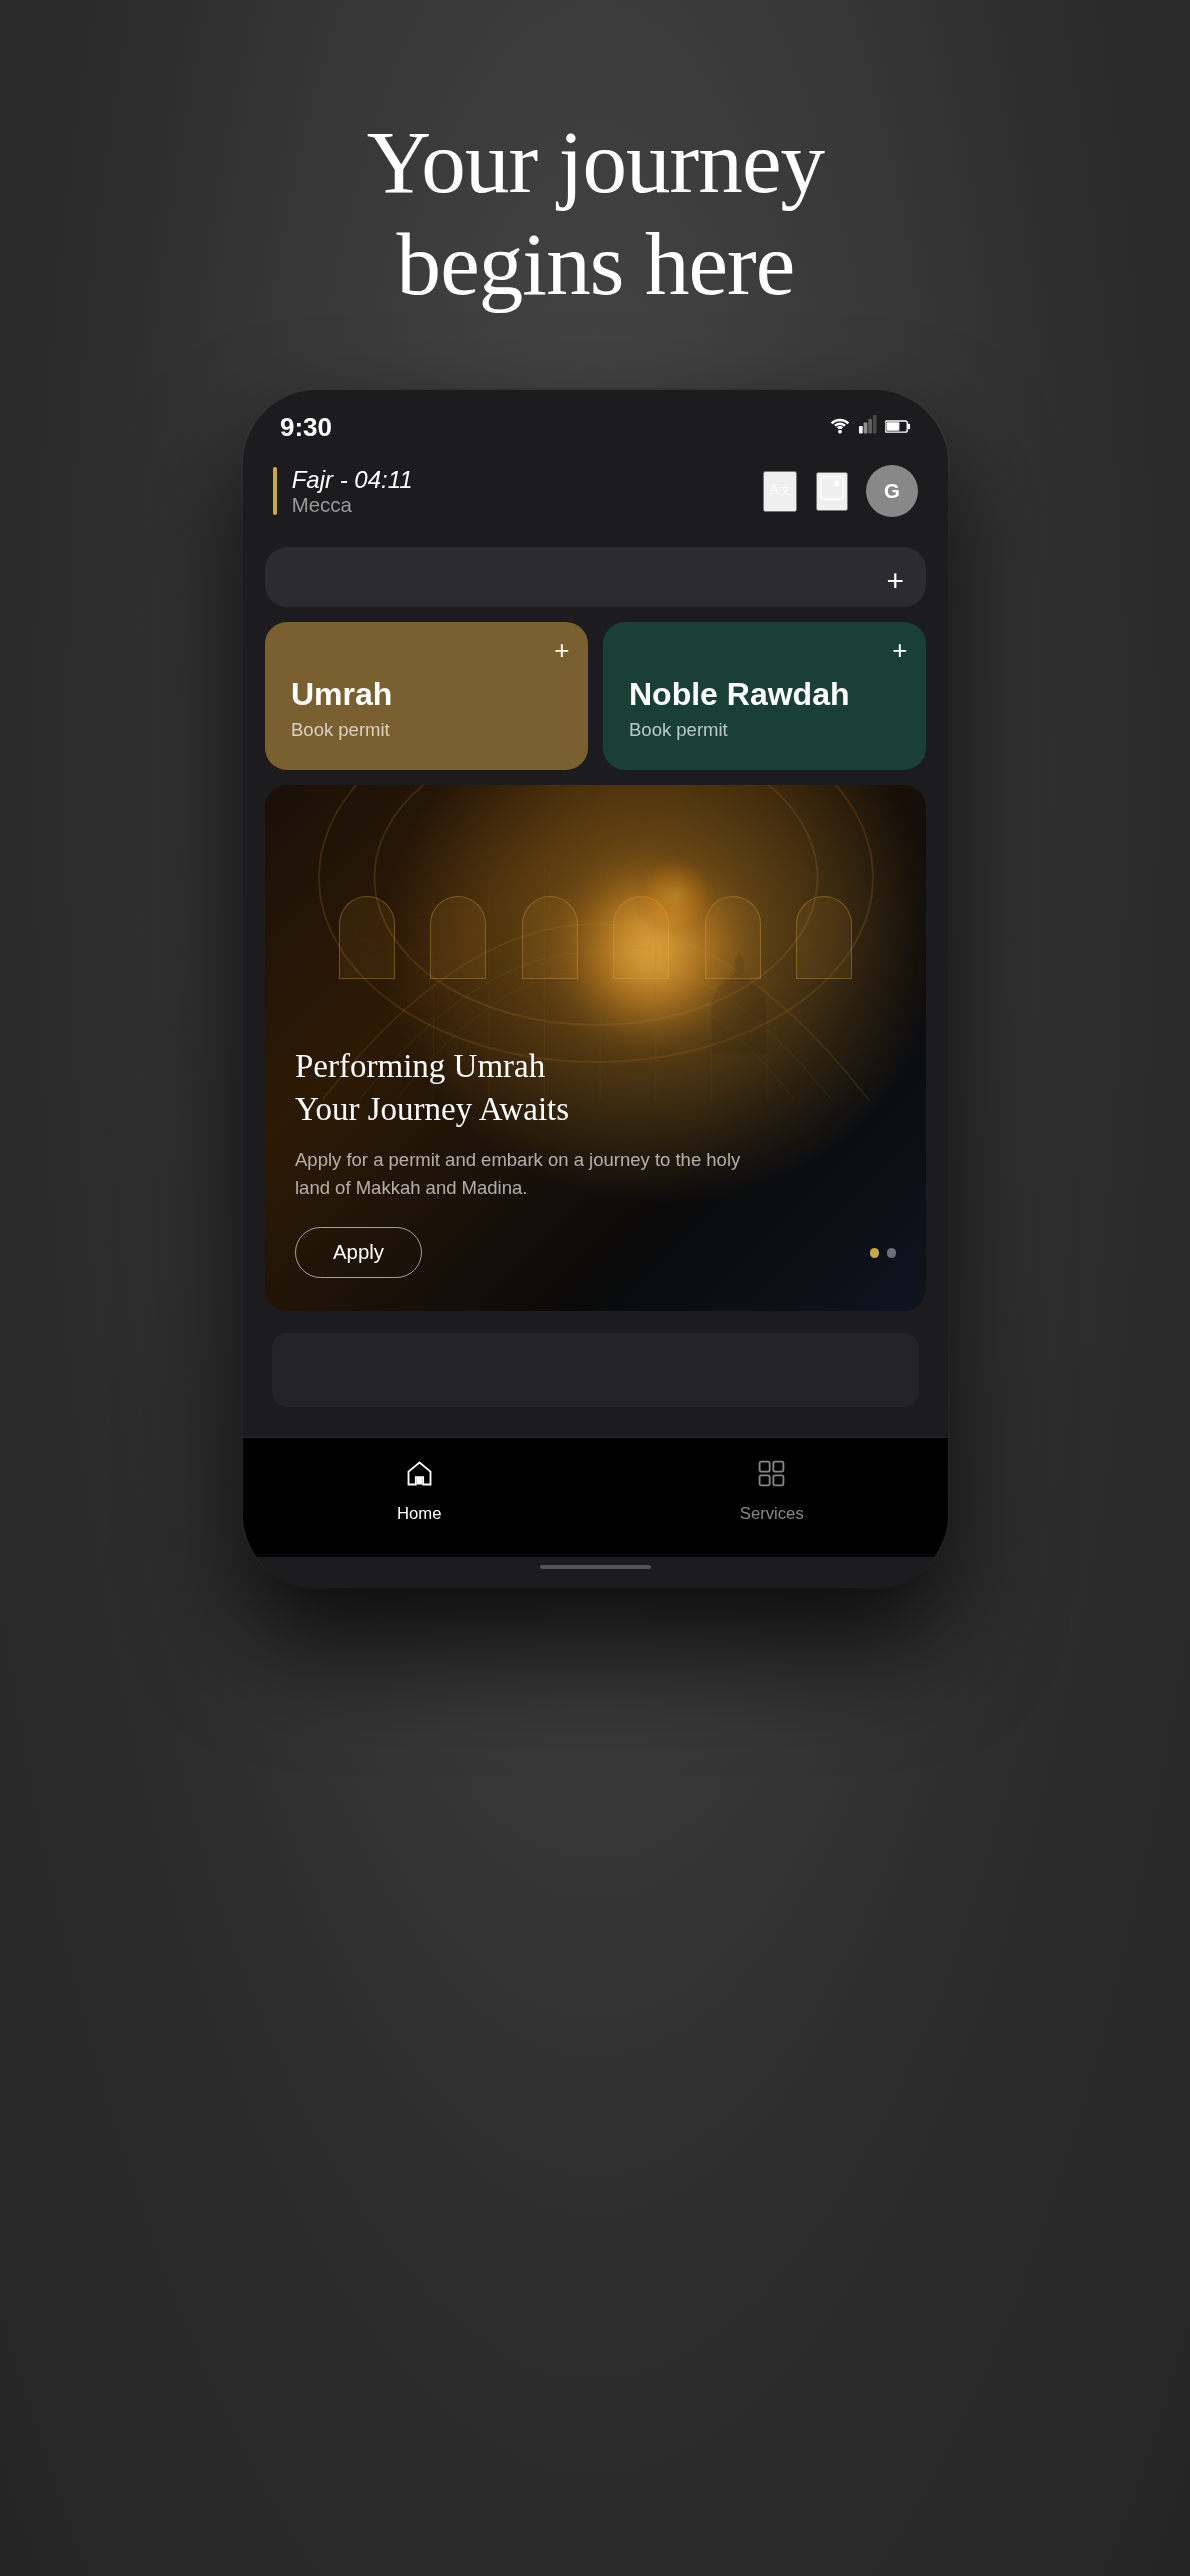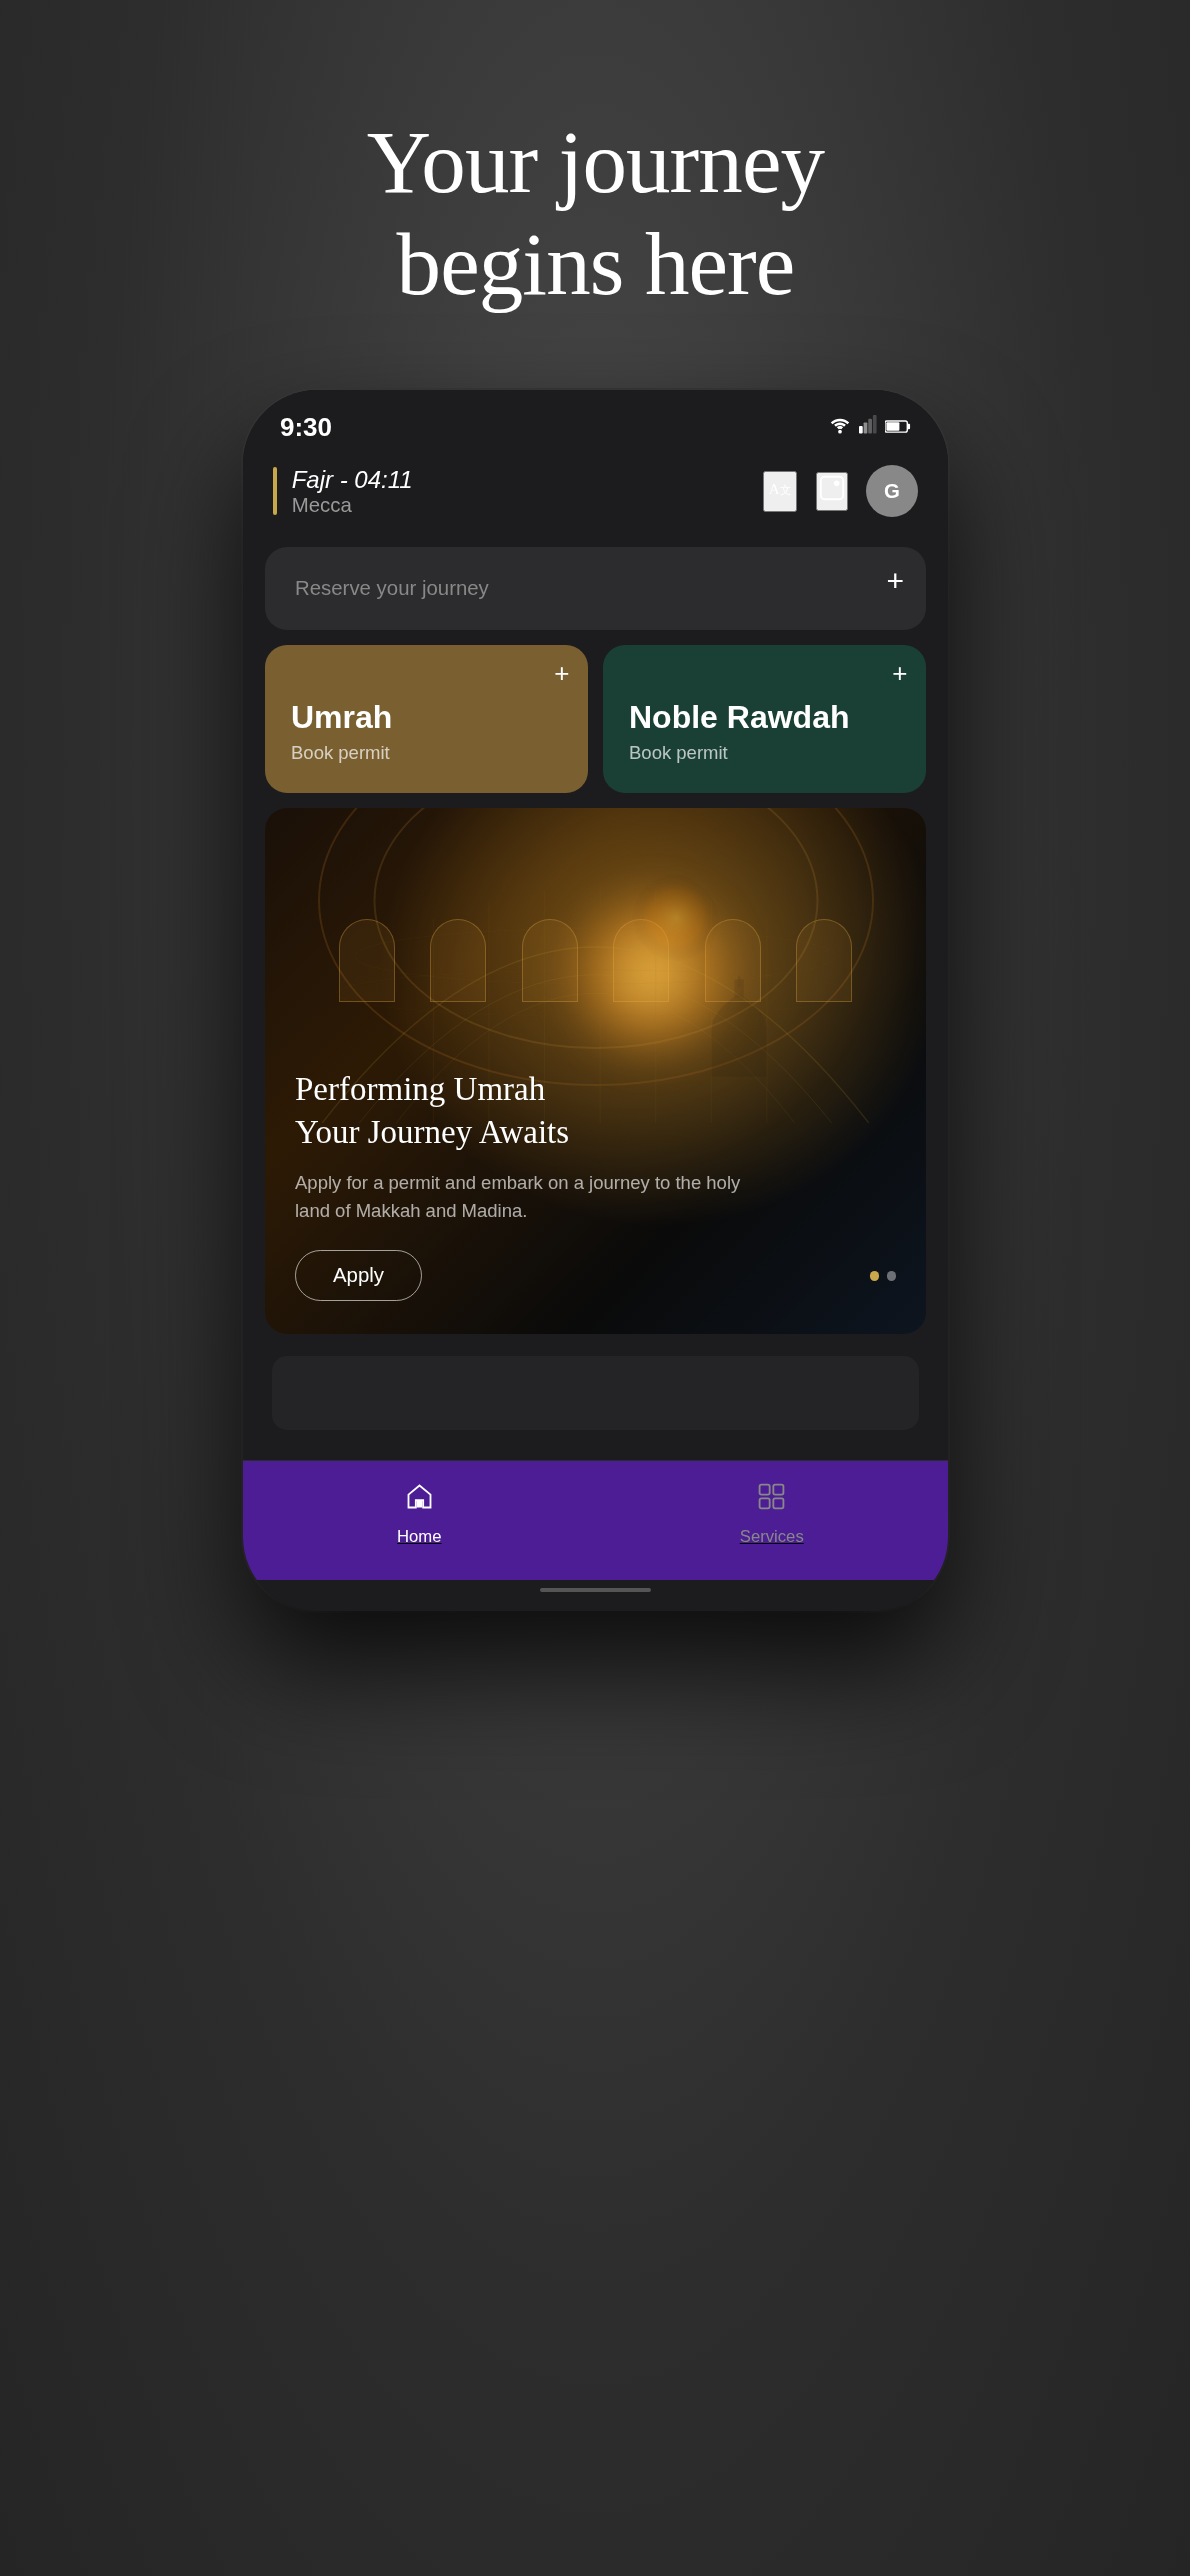--- a/index.html
+++ b/index.html
@@ -335,21 +335,21 @@
     }
     .services-preview {
       height: 74px;
       background: #2c2c2e;
       border-radius: 15px;
       opacity: 0.5;
     }
 
     
     .bottom-nav {
-      background: #4c1d95;
+      background: #000000;
       border-top: 0.9px solid #2c2c2e;
       display: flex;
       justify-content: flex-end;
       padding: 18.5px 0 33px;
       text-decoration: underline;
     }
     .nav-item {
       display: flex;
       flex-direction: column;
       align-items: center;
@@ -440,21 +440,20 @@
         </svg>
       </button>
       <div class="avatar-btn">G</div>
     </div>
   </div>
 
   <div class="app-content">
 
     <div class="hajj-card">
       <span class="card-plus">+</span>
-      <div class="hajj-subtitle">Reserve your journey</div>
     </div>
 
     <div class="cards-row">
       <div class="umrah-card">
         <span class="small-card-plus">+</span>
         <div class="small-card-title">Umrah</div>
         <div class="small-card-subtitle">Book permit</div>
       </div>
       <div class="rawdah-card">
         <span class="small-card-plus">+</span>

